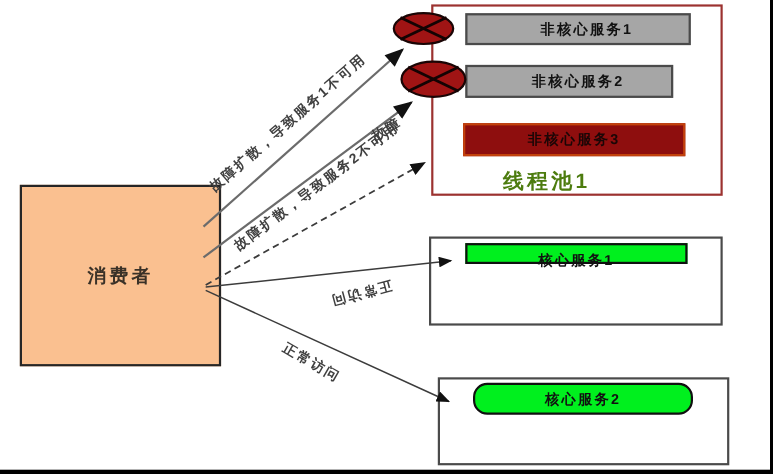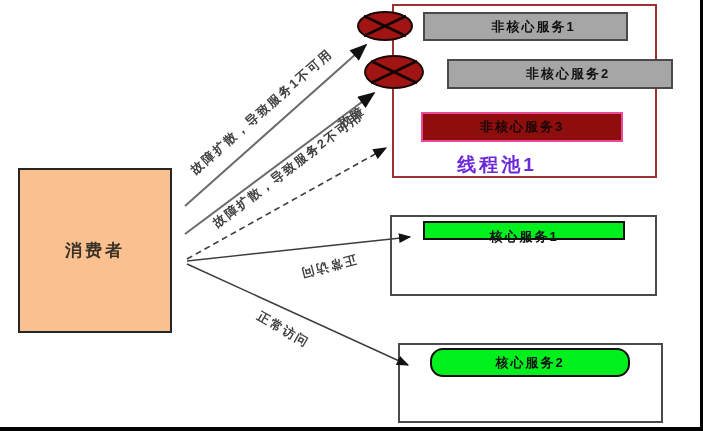--- a/index.html
+++ b/index.html
@@ -3,47 +3,47 @@
 <meta charset="utf-8">
 <style>
   html,body{margin:0;padding:0;background:#fff;font-family:"Liberation Sans","DejaVu Sans",sans-serif;}
   .stage{
     position:relative;width:700px;height:427px;background:#fff;overflow:hidden;
     border-right:3px solid #000;border-bottom:4px solid #000;
   }
   .box{position:absolute;box-sizing:border-box;}
   
   .consumer{
-    left:18px;top:168px;width:154px;height:165px;
+    left:18px;top:168px;width:183px;height:165px;
     background:#FAC090;border:2px solid #262626;
     display:flex;align-items:center;justify-content:center;
     font-size:17px;font-weight:bold;color:#3a3127;letter-spacing:3px;
   }
   
   .pool{background:transparent;}
   .pool1{left:392px;top:4px;width:265px;height:174px;border:2px solid #9C3230;}
   .pool2{left:390px;top:215px;width:267px;height:81px;border:2px solid #4a4a4a;}
   .pool3{left:398px;top:343px;width:265px;height:80px;border:2px solid #4a4a4a;}
   .pool-label{
-    position:absolute;font-size:19px;font-weight:bold;color:#6d28d9;
+    position:absolute;font-size:19px;font-weight:bold;color:#4d7c0f;
     letter-spacing:3px;text-align:center;width:210px;
   }
   .pl1{left:392px;top:152px;}
   .pl2{left:398px;top:263px;}
   .pl3{left:400px;top:391px;}
   
   .svc{
     text-align:center;font-size:13px;font-weight:bold;color:#111;
     letter-spacing:2px;
   }
   .svc.gray{background:#A6A6A6;border:2px solid #4a4a4a;padding-left:16px;}
-  .svc.failed{background:#8E0E0E;border:2px solid #ec4899;color:#1a0606;}
+  .svc.failed{background:#8E0E0E;border:2px solid #c2410c;color:#1a0606;}
   .svc.core{background:#00F01E;border:2px solid #101010;}
   .s1{left:423px;top:12px;width:205px;height:29px;line-height:25px;}
-  .s2{left:423px;top:59px;width:226px;height:30px;line-height:26px;margin-left:24px;}
+  .s2{left:423px;top:59px;width:189px;height:30px;line-height:26px;}
   .s3{left:421px;top:112px;width:202px;height:30px;line-height:26px;}
   .g1{left:423px;top:221px;width:202px;height:19px;line-height:27px;}
   .g2{left:430px;top:348px;width:200px;height:29px;line-height:25px;border-radius:13px;}
   
   .edge-label{
     position:absolute;white-space:nowrap;font-size:12.5px;font-weight:600;
     color:#3f3f3f;letter-spacing:2px;
   }
   .el0{left:262px;top:112px;transform:translate(-50%,-50%) rotate(-41deg);}
   .el1{left:288px;top:170px;transform:translate(-50%,-50%) rotate(-37deg);}

